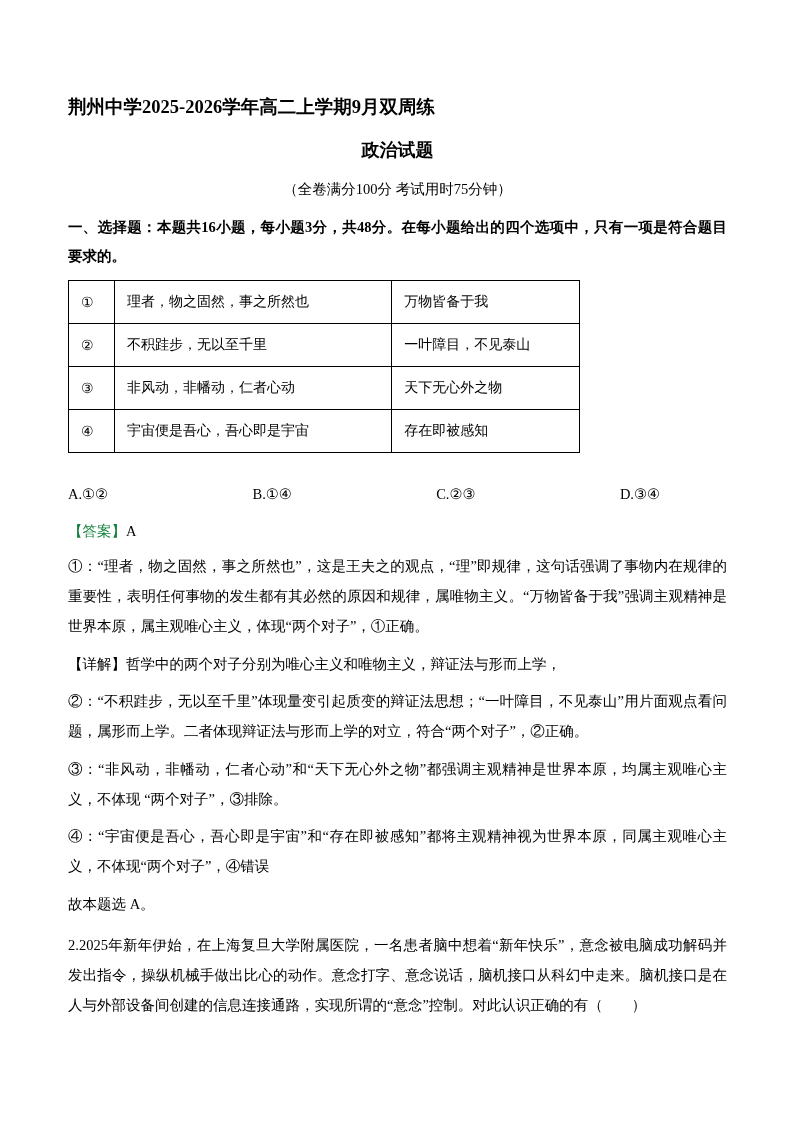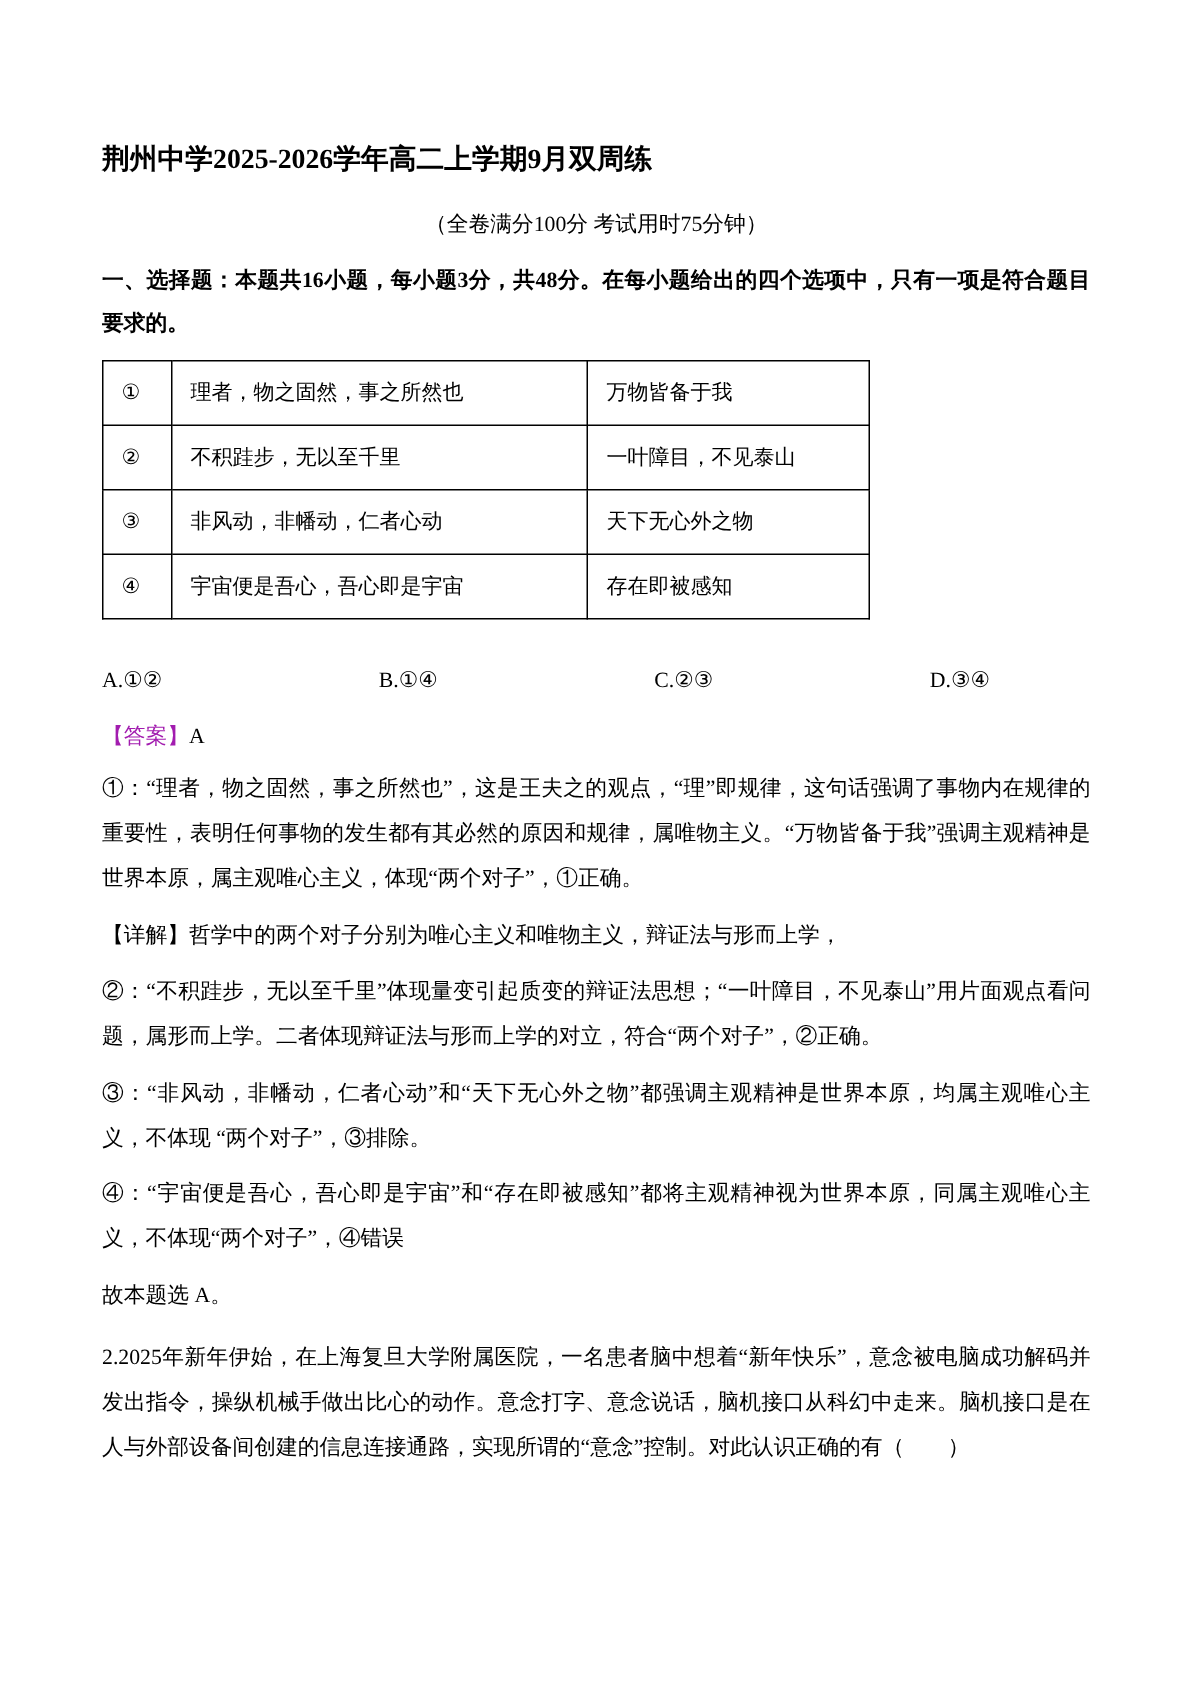--- a/index.html
+++ b/index.html
@@ -53,31 +53,32 @@
   table.choice-table td.c-left { width: 278px; }
   table.choice-table td.c-right { width: 188px; }
   .options {
     display: flex;
     justify-content: space-between;
     width: 592px;
     margin-top: 30px;
     line-height: 1.6;
   }
   .answer-line { margin-top: 12px; line-height: 1.8; }
-  .teal { color: #a21caf; }
+  .teal { color: #15803d; }
   .analysis-line { margin-top: 8px; line-height: 1.8; }
   .detail { margin-top: 8px; }
   .q2-stem { margin-top: 12px; }
 </style>
 </head>
 <body>
 
 <div class="page">
 
   <h1 class="title">荆州中学2025-2026学年高二上学期9月双周练</h1>
+  <h2 class="subject">政治试题</h2>
   <div class="meta">（全卷满分100分  考试用时75分钟）</div>
 
   <p class="para section-intro">一、选择题：本题共16小题，每小题3分，共48分。在每小题给出的四个选项中，只有一项是符合题目要求的。</p>
 
 
   <table class="choice-table">
     <tbody>
       <tr>
         <td class="c-num">①</td>
         <td class="c-left">理者，物之固然，事之所然也</td>

